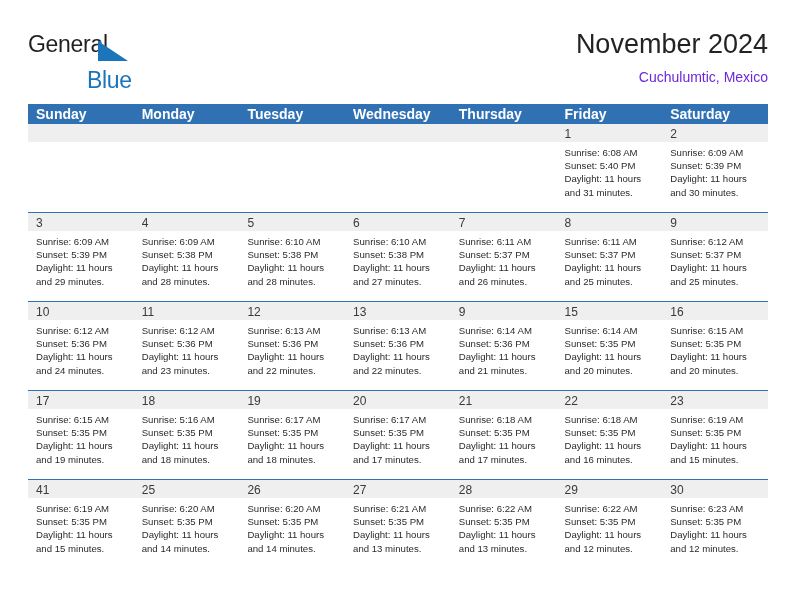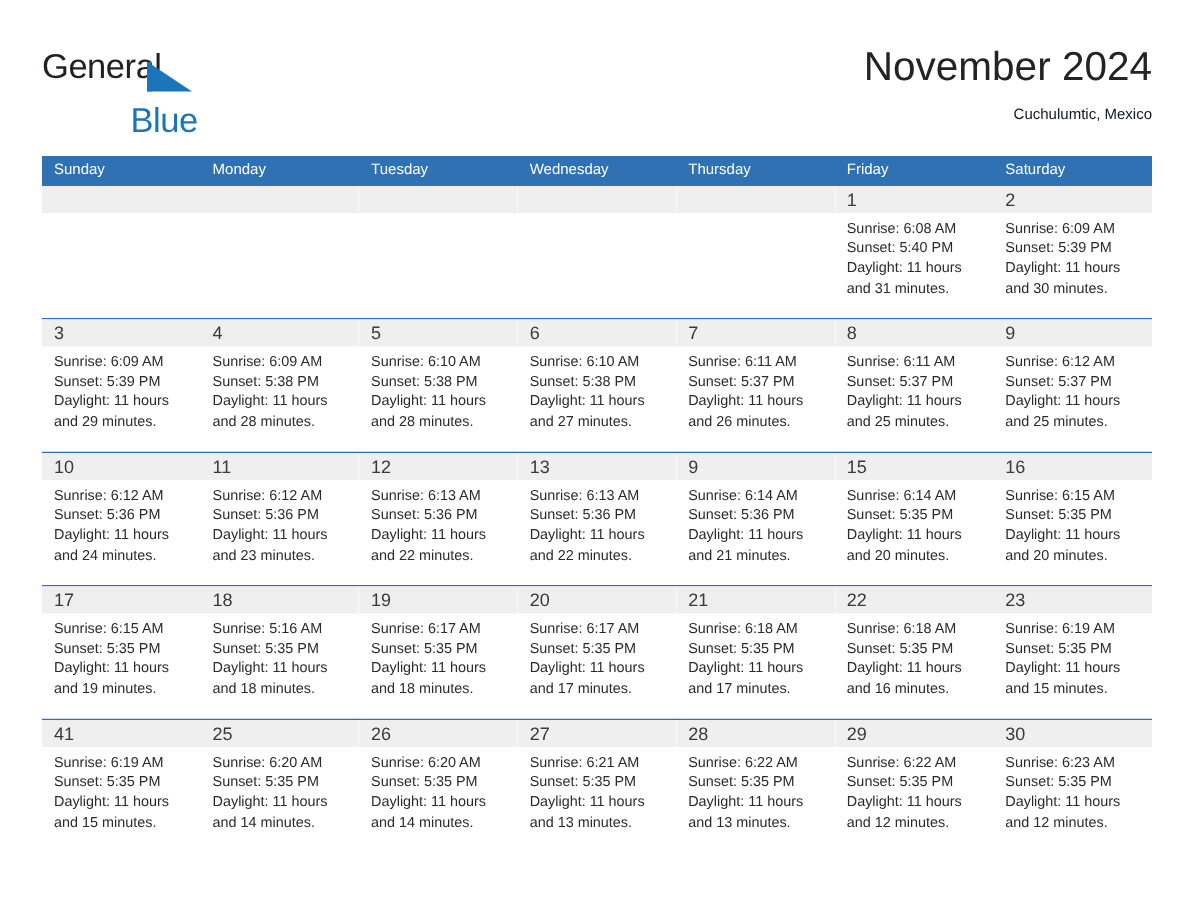--- a/index.html
+++ b/index.html
@@ -74,23 +74,23 @@
   }
   .cal-title {
     font-size: 27px;
     line-height: 33px;
     color: #232323;
     font-weight: normal;
     margin: 0;
     white-space: nowrap;
   }
   .cal-subtitle {
-    font-size: 10px;
+    font-size: 14px;
     line-height: 20px;
-    color: #0f172a;
+    color: #6d28d9;
     margin: 6px 0 0 0;
     white-space: nowrap;
   }
 
   
   .calendar {
     position: absolute;
     left: 28px;
     top: 104px;
     width: 740px;
@@ -100,24 +100,25 @@
     display: flex;
     width: 740px;
     height: 20px;
     background: #3071b4;
   }
   .dow-cell {
     width: 105.714px;
     box-sizing: border-box;
     padding-left: 8px;
     color: #ffffff;
-    font-size: 10px;
+    font-size: 14px;
     line-height: 20px;
     white-space: nowrap;
     overflow: hidden;
+    font-weight: bold;
   }
 
   .week-row {
     display: flex;
     width: 740px;
     border-top: 1.5px solid #3071b4;
   }
   .week-row:first-of-type {
     border-top: none;
   }

